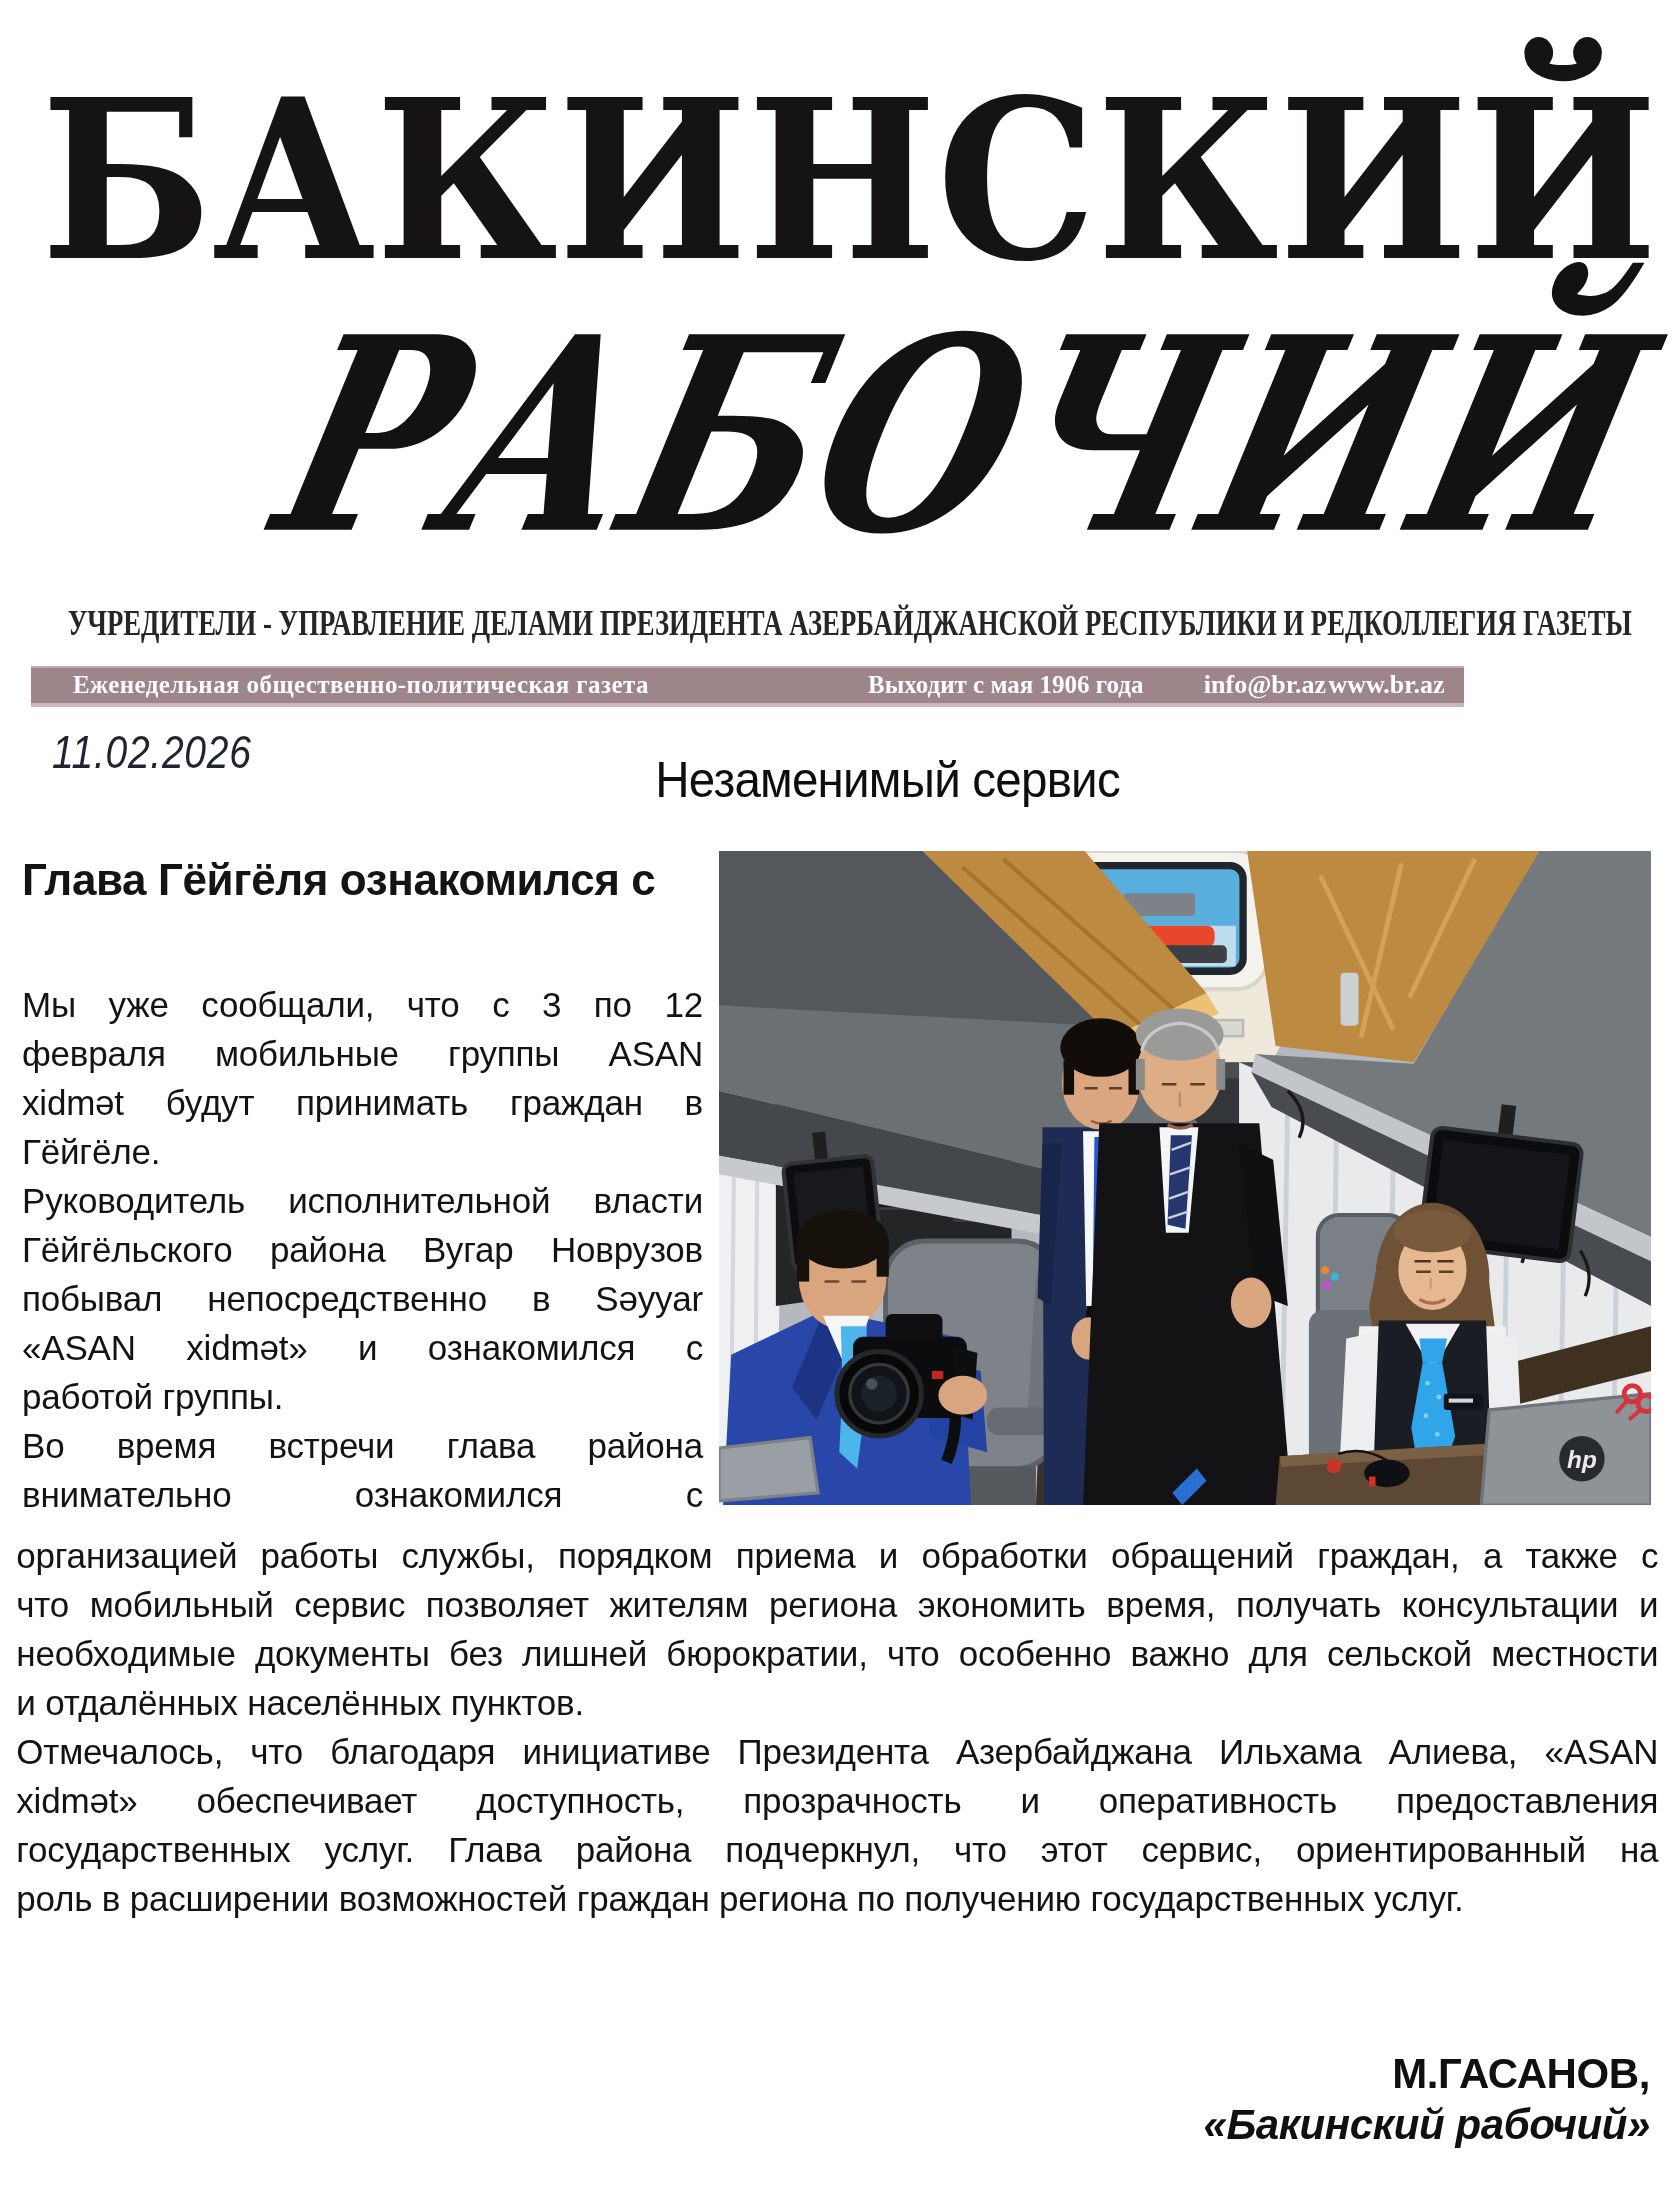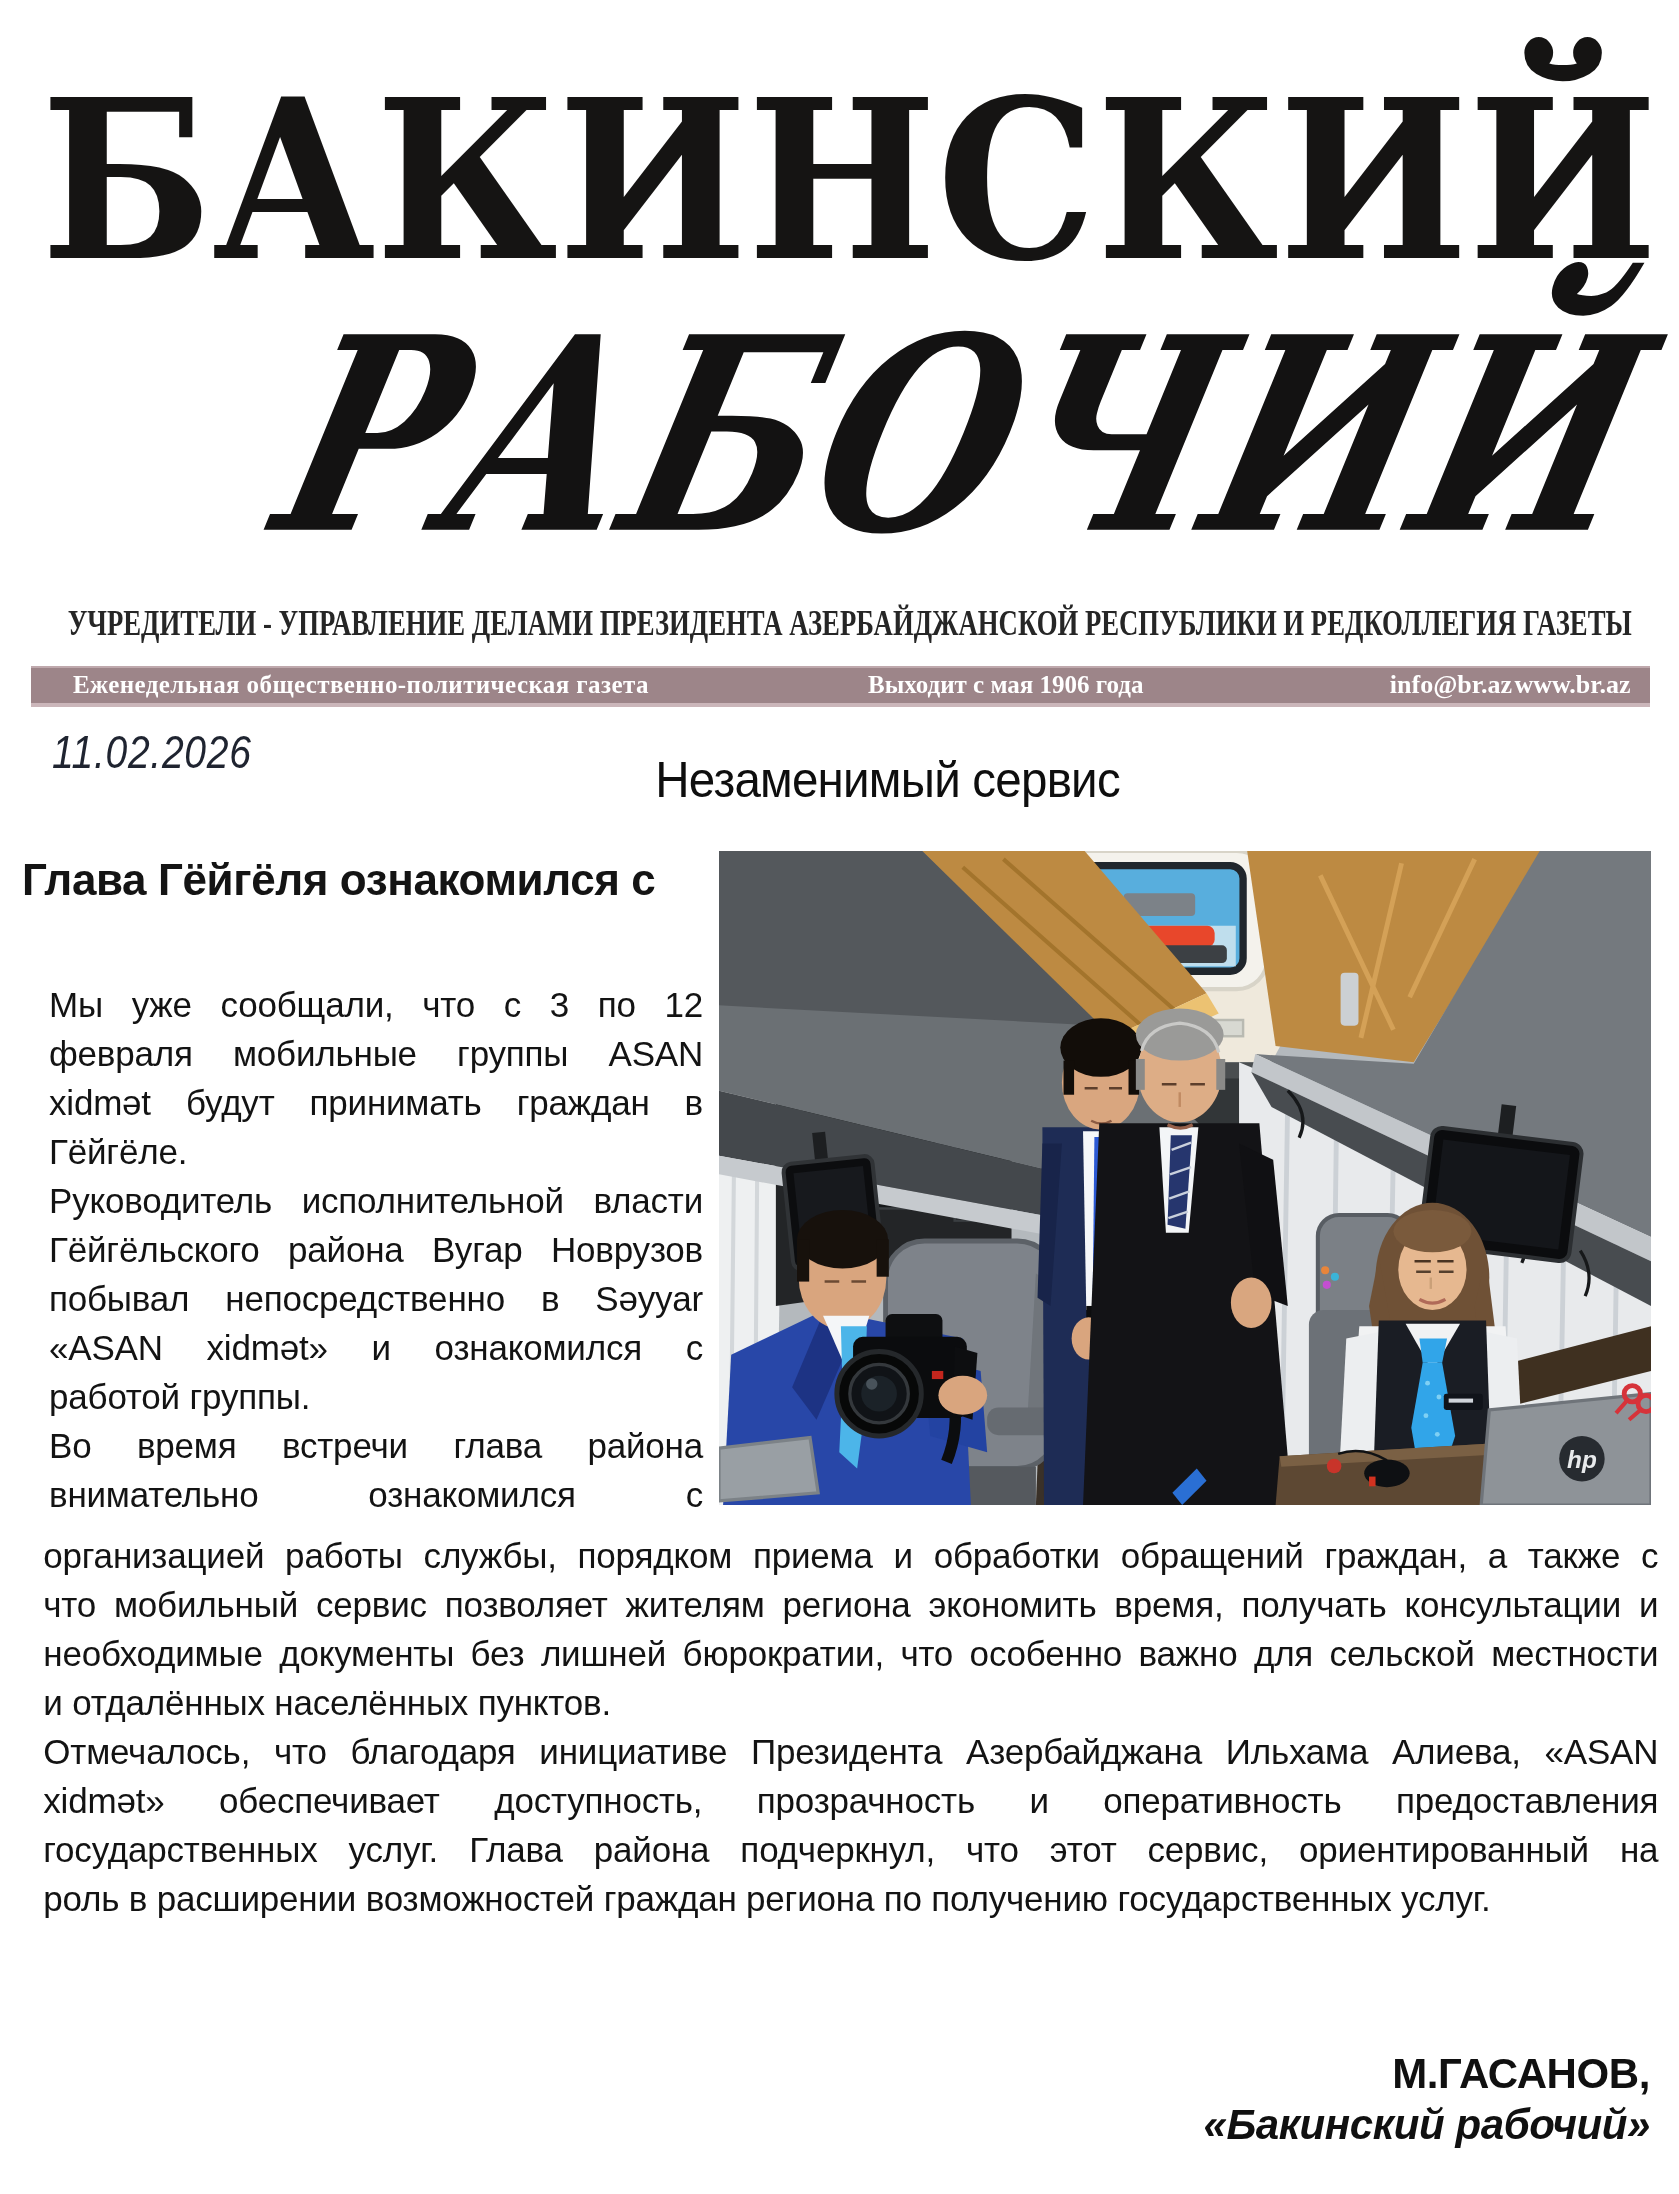--- a/index.html
+++ b/index.html
@@ -7,21 +7,21 @@
     width:1680px; height:2194px; position:relative; background:#ffffff;
     font-family:"Liberation Sans", sans-serif; color:#141414; overflow:hidden;
   }
   .abs { position:absolute; }
 
   
   #masthead { left:0; top:0; width:1680px; height:650px; }
 
   
   #info-bar {
-    left:31px; top:666px; width:1619px; height:41px; box-sizing:border-box;
+    left:31px; top:666px; width:1433px; height:41px; box-sizing:border-box;
     background:#9d8589; border-top:2.4px solid #bfa9ad; border-bottom:4.1px solid #cbb6ba;
   }
   #info-bar span { position:absolute; top:50%; transform:translateY(-55%);
     font-family:"Liberation Serif", serif; font-weight:bold; color:#ffffff; }
   .bar-left  { left:42px;  font-size:25px; letter-spacing:0.4px; }
   .bar-center{ left:837px; font-size:25px; }
   .bar-mail  { right:138px; font-size:26px; }
   .bar-site  { right:19.5px;  font-size:26px; }
 
   
@@ -32,21 +32,21 @@
   #headline { left:0; top:751px; width:1680px; text-align:center; font-size:50px; color:#0e0e0e;padding-left:48px; }
   #headline span { display:inline-block; transform:scaleX(.95); letter-spacing:-0.8px; }
 
   
   #col-heading { left:22px; top:853px; width:687px; font-weight:bold;
     font-size:44px; line-height:53px; letter-spacing:-0.4px; }
   #col-body   { left:22px; top:980px; width:681px; }
   #full-body  { left:16.3px; top:1531px; width:1642px; }
   .line {
     font-size:35px; line-height:49px; letter-spacing:-0.2px;
-    text-align:justify; text-align-last:justify; color:#131313;margin-left:27px;
+    text-align:justify; text-align-last:justify; color:#131313;
   }
   .ll { text-align-last:left; }
   .hline { text-align:left; }
 
   
   #photo { left:719px; top:851px; width:932px; height:654px; }
   #photo svg { display:block; width:100%; height:100%; }
 
   
   #signature { right:30px; top:2048px; text-align:right; font-weight:bold;

